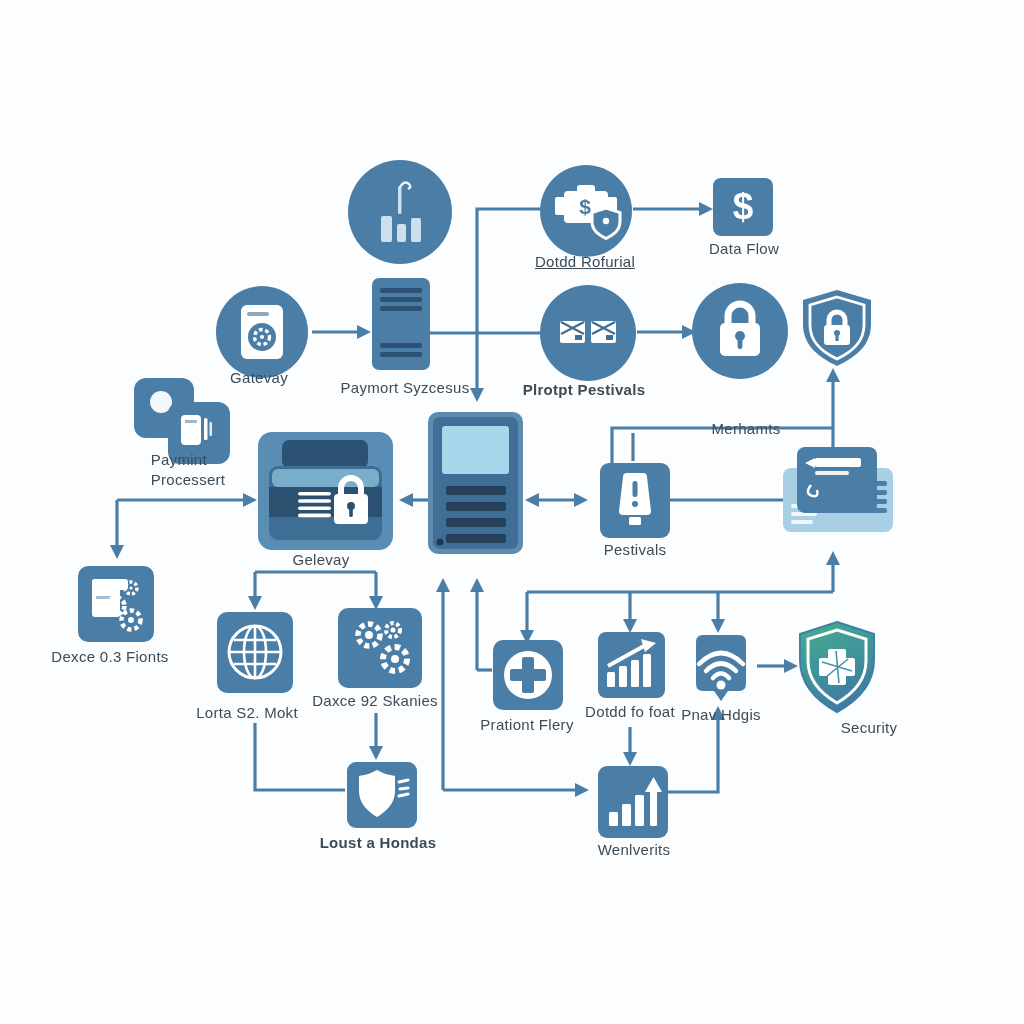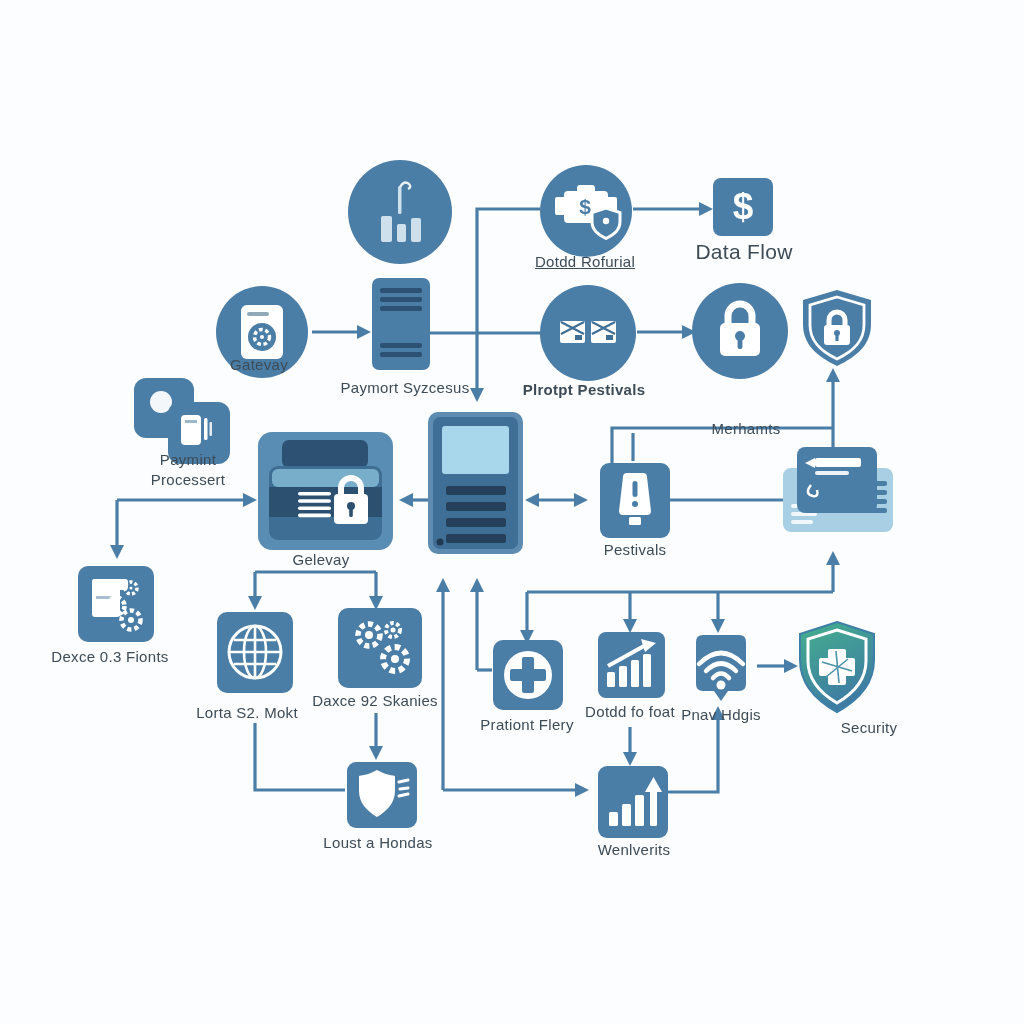--- a/index.html
+++ b/index.html
@@ -10,22 +10,22 @@
   }
   .wires{position:absolute;left:0;top:0;z-index:1;}
   .node{position:absolute;z-index:2;background:#4b7ea7;}
   .node.plain{background:transparent;}
   .circle{border-radius:50%;}
   .glyph{position:absolute;left:0;top:0;display:block;}
   .lbl{
     position:absolute;z-index:3;transform:translateX(-50%);
     white-space:nowrap;font-size:15px;letter-spacing:.3px;color:#3d4b57;
   }
-  .lbl.big{font-size:21px;}
-  .lbl.two{text-align:center;line-height:20px;}
+  .lbl.big{font-size:15px;}
+  .lbl.two{line-height:20px;}
   .dollar-big{
     width:100%;height:100%;display:flex;align-items:center;justify-content:center;
     color:#fff;font-size:37px;font-weight:bold;
   }
 </style>
 </head>
 <body>
 
 <div class="stage">
 
@@ -339,33 +339,33 @@
         <rect x="24" y="38" width="9" height="22" rx="1.5"></rect>
         <rect x="37" y="29" width="9" height="31" rx="1.5"></rect>
         <rect x="52" y="24" width="7" height="36" rx="1.5"></rect>
       </g>
       <polygon points="47,26 55.5,11 64,26" fill="#fff"></polygon>
     </svg>
   </div>
 
   <div class="lbl" style="left:585px;top:253px;text-decoration:underline;">Dotdd Rofurial</div>
   <div class="lbl big" style="left:744px;top:240px;">Data Flow</div>
-  <div class="lbl" style="left:259px;top:356px;">Gatevay</div>
+  <div class="lbl" style="left:259px;top:369px;">Gatevay</div>
   <div class="lbl" style="left:405px;top:379px;">Paymort Syzcesus</div>
   <div class="lbl" style="left:584px;top:381px;font-weight:bold;">Plrotpt Pestivals</div>
   <div class="lbl" style="left:746px;top:377px;margin-top:43px;">Merhamts</div>
   <div class="lbl two" style="left:188px;top:450px;">
     <div>Paymint</div>
     <div>Processert</div>
   </div>
   <div class="lbl" style="left:321px;top:551px;">Gelevay</div>
   <div class="lbl" style="left:635px;top:541px;">Pestivals</div>
   <div class="lbl" style="left:110px;top:648px;">Dexce 0.3 Fionts</div>
   <div class="lbl" style="left:247px;top:704px;">Lorta S2. Mokt</div>
   <div class="lbl" style="left:375px;top:692px;">Daxce 92 Skanies</div>
   <div class="lbl" style="left:527px;top:716px;">Prationt Flery</div>
   <div class="lbl" style="left:630px;top:703px;">Dotdd fo foat</div>
   <div class="lbl" style="left:721px;top:706px;">Pnav Hdgis</div>
   <div class="lbl" style="left:836px;top:719px;margin-left:33px;">Security</div>
-  <div class="lbl" style="left:378px;top:834px;">Loust a Hondas</div>
+  <div class="lbl" style="left:378px;top:834px;font-weight:bold;">Loust a Hondas</div>
   <div class="lbl" style="left:634px;top:841px;">Wenlverits</div>
 
 </div>
 
 </body></html>

